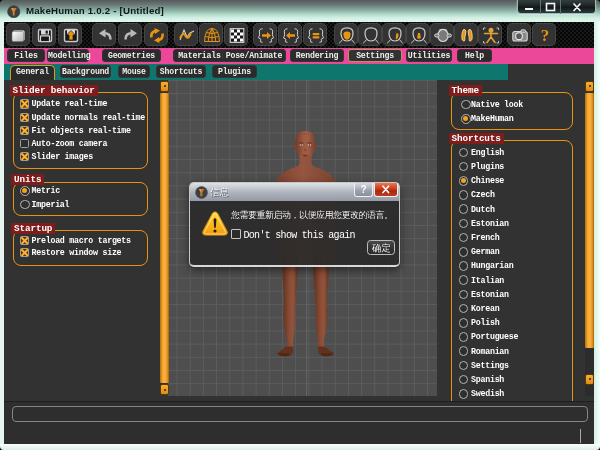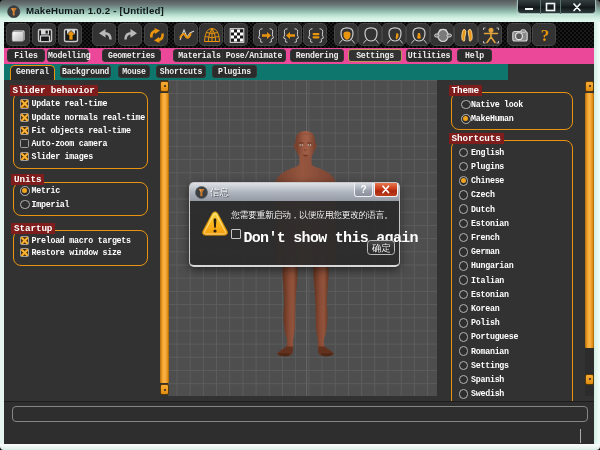--- a/index.html
+++ b/index.html
@@ -44,21 +44,21 @@
 #framL{left:0;top:22px;width:4px;height:422px;background-color:#e6f5ef;background-image:radial-gradient(circle 1px at 2px 3px,#a8c8d4 55%,transparent 60%);background-size:4px 7px}
 #framR{left:594px;top:22px;width:6px;height:422px;background:linear-gradient(90deg,#d5efe5,#f4fffa)}
 #framB{left:0;top:444px;width:600px;height:6px;background:linear-gradient(#fcfffe,#ddeee7)}
 
 #dlg{left:188.5px;top:182px;width:211px;height:84.5px;border-radius:5px;border:1.6px solid #c8c8c8;border-bottom:2.4px solid #d8d8d8;background:rgba(43,43,43,.93);box-shadow:0 3px 8px rgba(0,0,0,.5)}
 #dlgtitle{position:absolute;left:0;top:0;width:100%;height:18px;border-radius:3px 3px 0 0;background:linear-gradient(rgba(232,236,241,.95),rgba(183,189,199,.92) 55%,rgba(160,166,178,.9))}
 #dlgq{position:absolute;left:164.5px;top:-.5px;width:19px;height:14.5px;background:linear-gradient(#d7dbe1,#9aa0ac 60%,#8a909c);border:1px solid #eef0f4;border-top:none;border-radius:0 0 3px 3px;color:#fdfdfe;font-size:10px;font-weight:bold;text-align:center;line-height:13px}
 #dlgx{position:absolute;left:184.5px;top:-.5px;width:24px;height:14.5px;background:linear-gradient(#e87a52,#cc3a16 45%,#a82810 62%,#bf3d1e);border:1px solid #eef0f4;border-top:none;border-radius:0 0 3px 3px}
 #dlgok{position:absolute;left:177.5px;top:57px;width:28px;height:15px;background:linear-gradient(#4a4a4a,#353535 45%,#2c2c2c);border:1.2px solid #bdbdbd;border-radius:3.5px}
 #dcb{position:absolute;left:41.5px;top:45.5px;width:10px;height:10px;border:1.2px solid #c6c6c6;border-radius:1px;background:rgba(43,43,43,.5)}
-.dlbl{position:absolute;color:#fff;font-family:"Liberation Mono",monospace;font-weight:bold;font-size:15px;white-space:nowrap;letter-spacing:-0.7px}
+.dlbl{position:absolute;color:#fff;font-family:"Liberation Mono",monospace;font-weight:normal;font-size:10px;white-space:nowrap;letter-spacing:-0.7px}
 svg{display:block}
 </style></head><body>
 <div id="win">
 
   <div id="mainarea" class="abs">
     <div id="viewport">
       <div id="vline"></div>
       <svg width="269" height="317" viewBox="0 0 269 317" style="position:absolute;left:0;top:0">
           <defs>
 <linearGradient id="skh" x1="0" y1="0" x2="1" y2="0">

